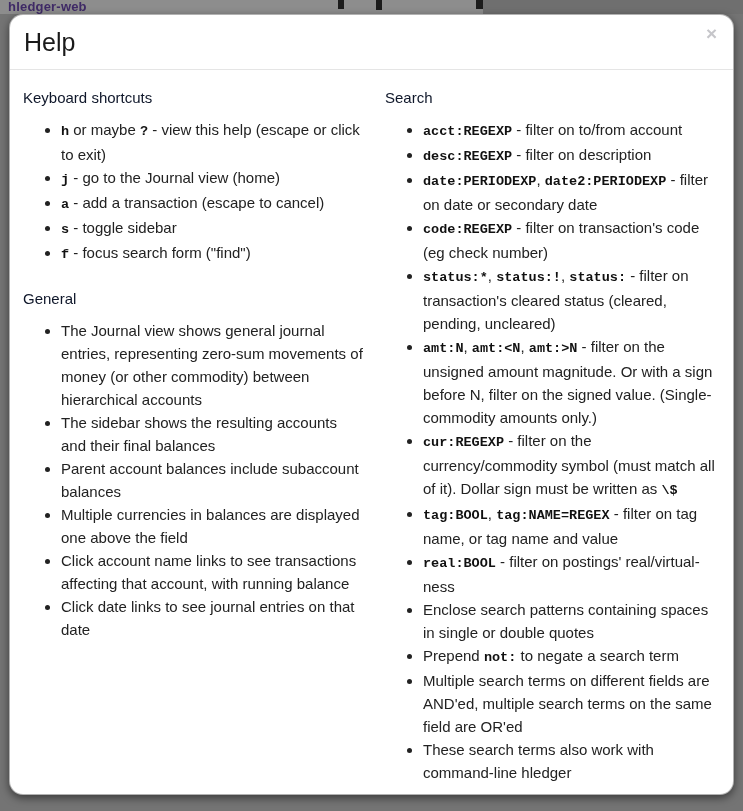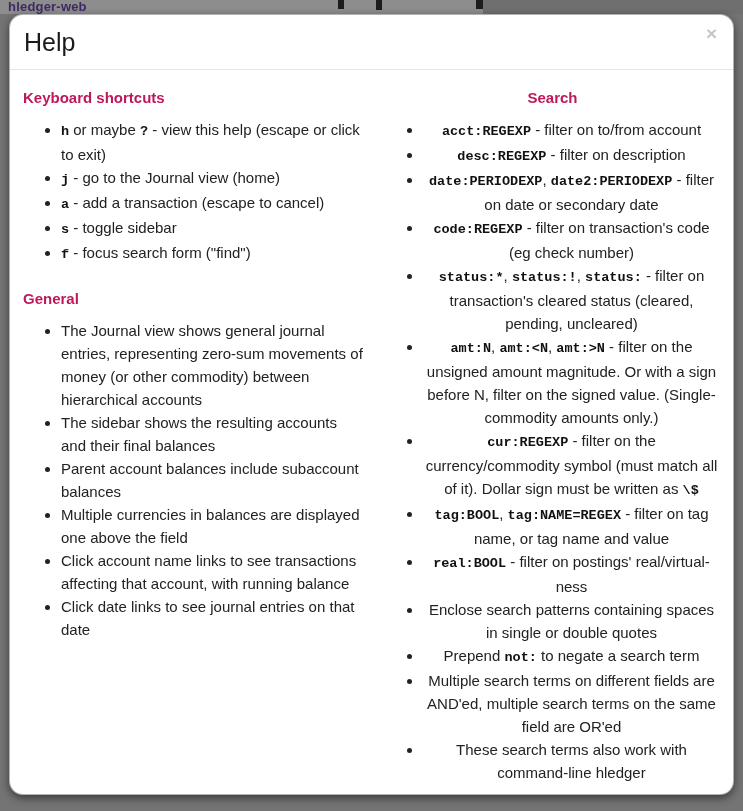--- a/index.html
+++ b/index.html
@@ -61,26 +61,26 @@
     font-size: 19px; font-weight: bold; line-height: 19px;
     color: #c6c6ca;
     cursor: pointer;
     font-family: "Liberation Sans", sans-serif;
   }
   .modal-body {
     display: flex;
     padding: 19px 13px 20px 13px;
   }
   .col-left  { width: 340px; margin-right: 22px; flex: none; }
-  .col-right { flex: 1; text-align: center; }
+  .col-right { flex: 1; }
 
   .section-heading {
     font-size: 15px;
-    font-weight: bold;
-    color: #be185d;
+    font-weight: normal;
+    color: #0f172a;
     line-height: 17px;
     margin: 24px 0 12px 0;
   }
   .col > .section-heading:first-child { margin-top: 0; }
 
   .help-list {
     list-style: disc outside;
     padding-left: 38px;
     font-size: 15px;
     line-height: 23px;

